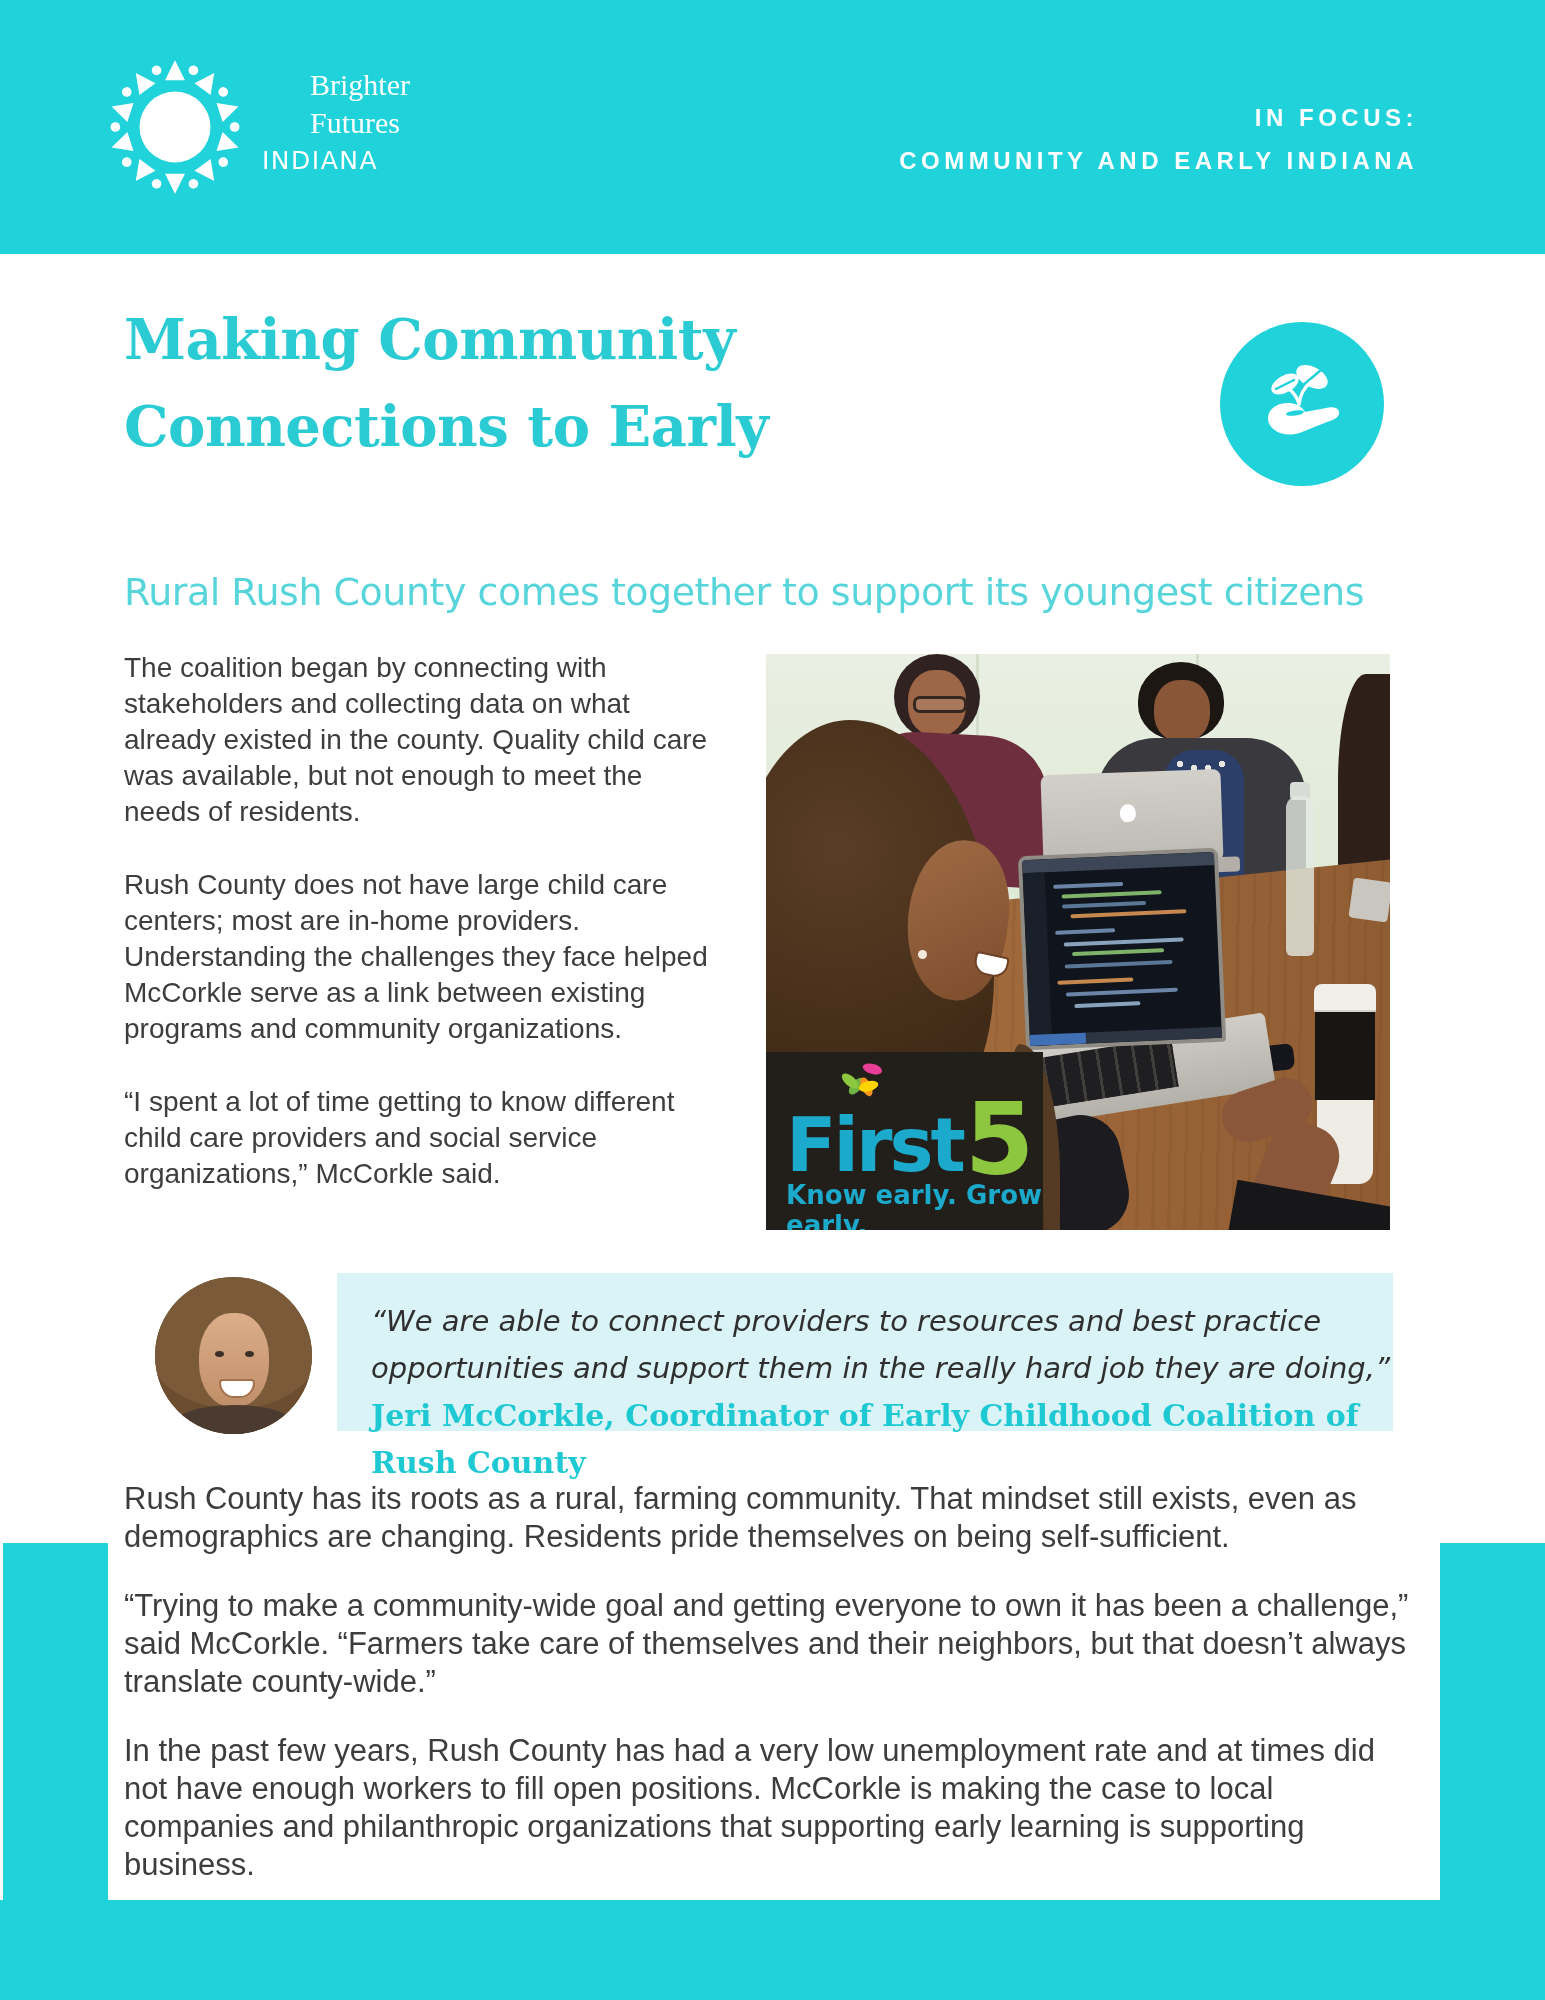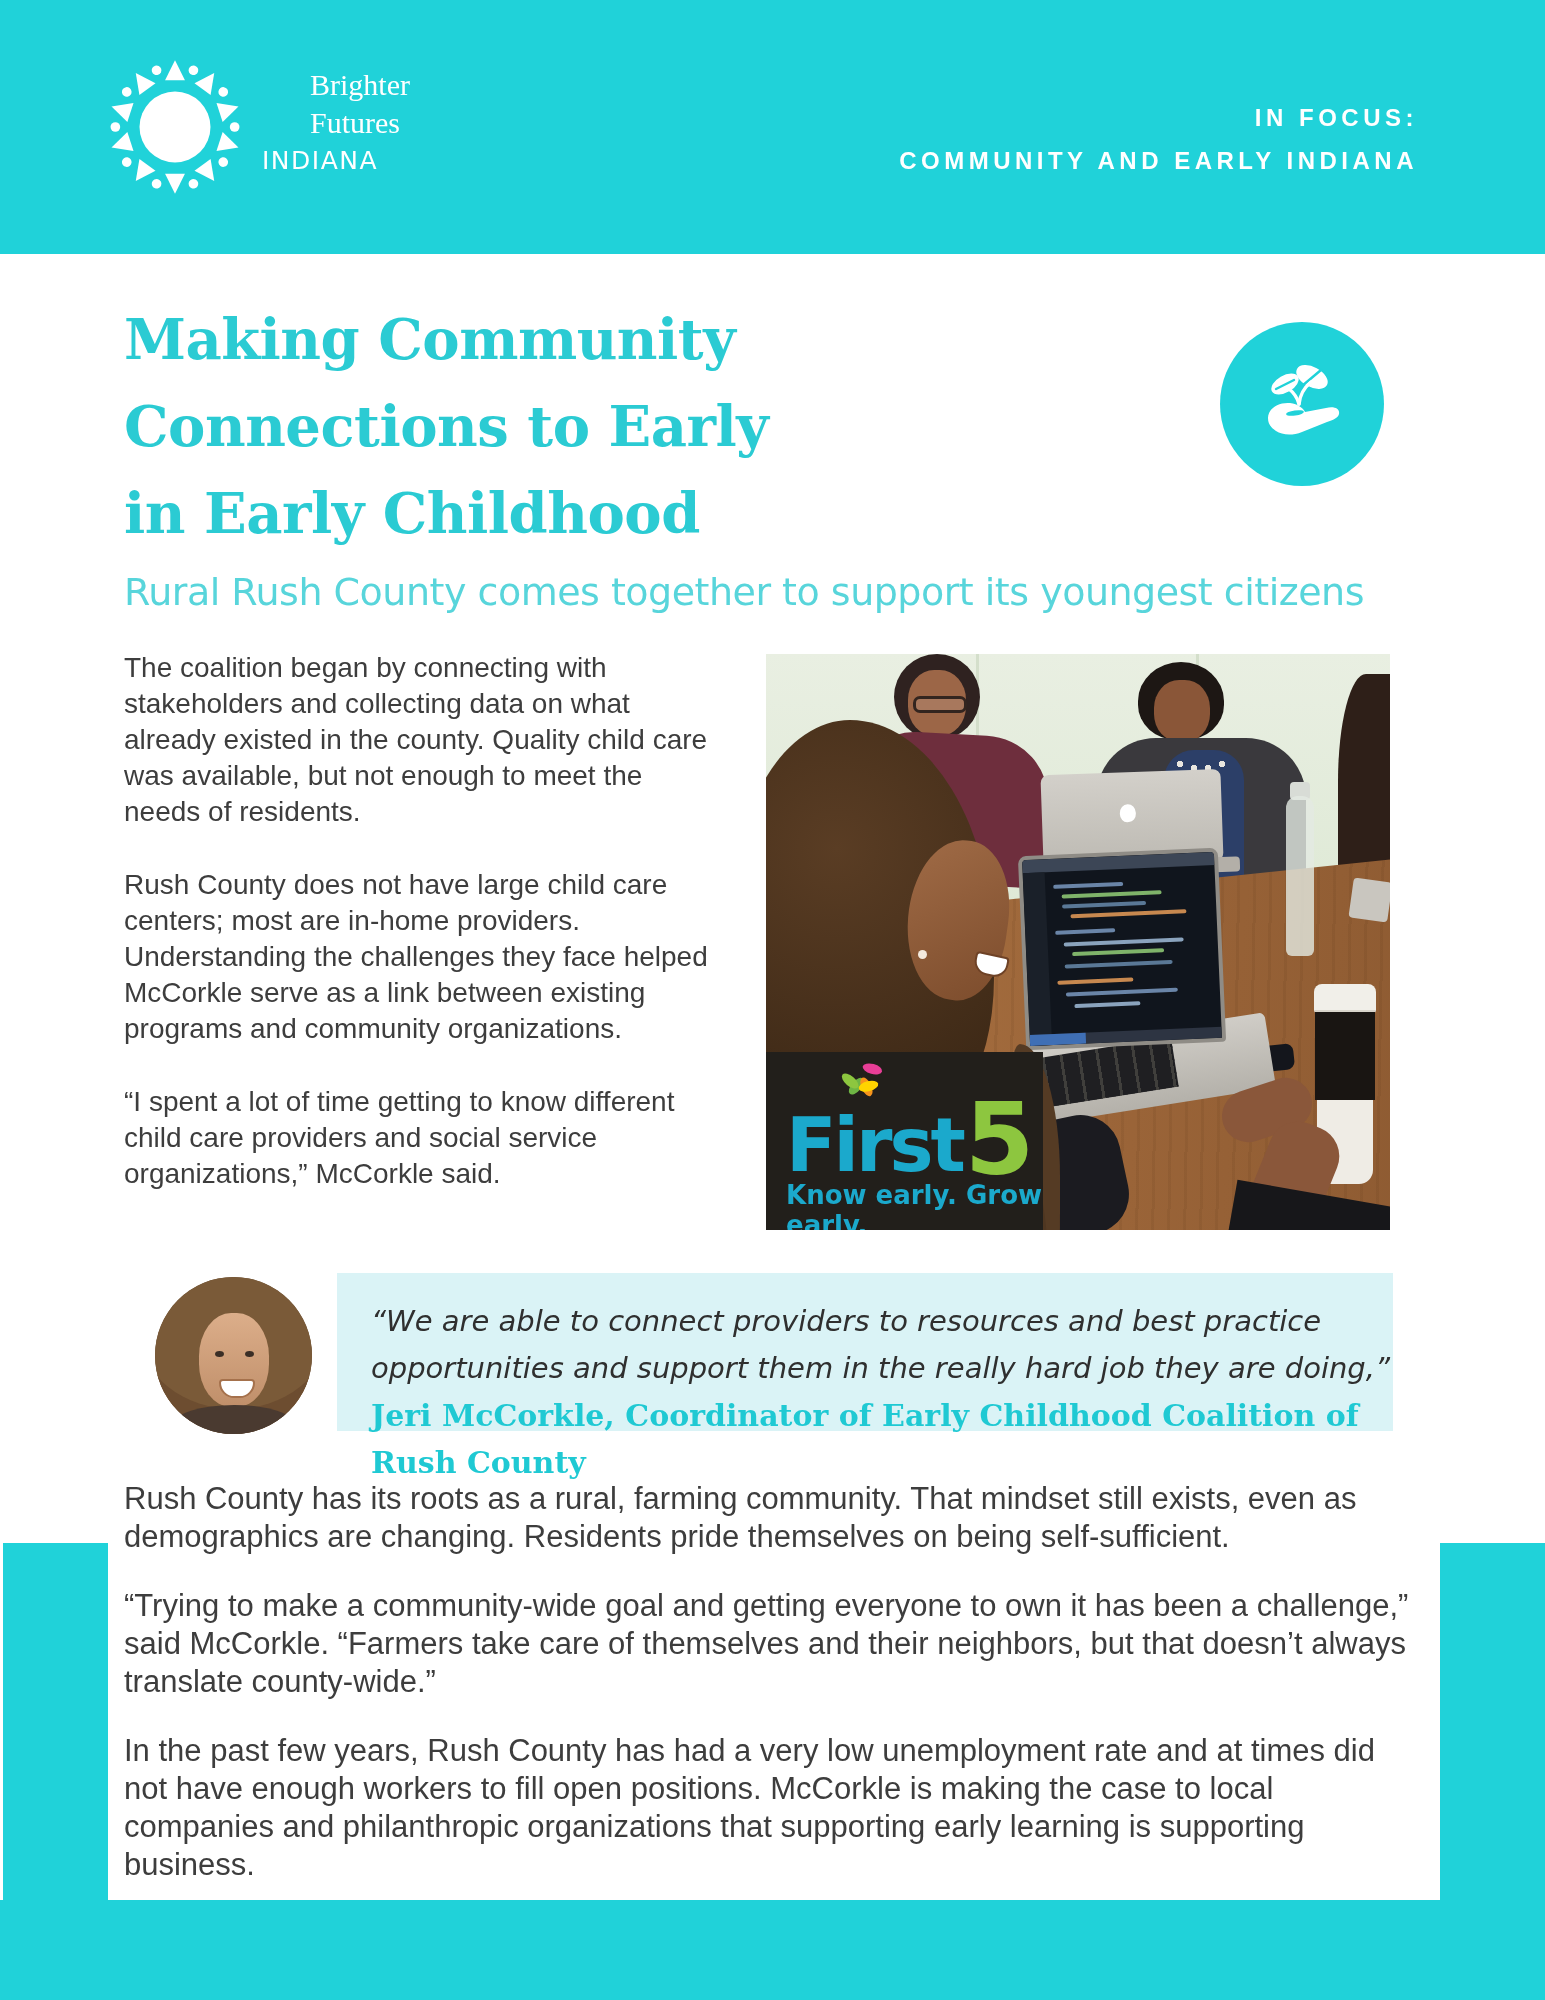--- a/index.html
+++ b/index.html
@@ -152,21 +152,20 @@
     </div>
     <div class="focus">
       <div>IN FOCUS:</div>
       <div>COMMUNITY AND EARLY INDIANA</div>
     </div>
   </div>
 
   <div class="title">
     <div>Making Community</div>
     <div>Connections to Early</div>
-    <div>in Early Childhood</div>
   </div>
 
   <div class="badge">
     <svg width="100" height="100" viewBox="0 0 100 100">
       <g fill="#ffffff">
         <ellipse cx="33" cy="30" rx="15" ry="8.5" transform="rotate(-30 33 30)"></ellipse>
         <ellipse cx="60" cy="23" rx="17" ry="10" transform="rotate(28 60 23)"></ellipse>
         <path d="M16,64 C16,55 26,48 38,49 C46,50 51,54 53,58 L74,54 C83,52 88,55 87,60 C86,64 81,66 75,68 L50,78 C40,82 30,81 24,77 C18,73 16,69 16,64 Z"></path>
       </g>
       <g stroke="#20d2d9" stroke-width="2.4" fill="none" stroke-linecap="round">

